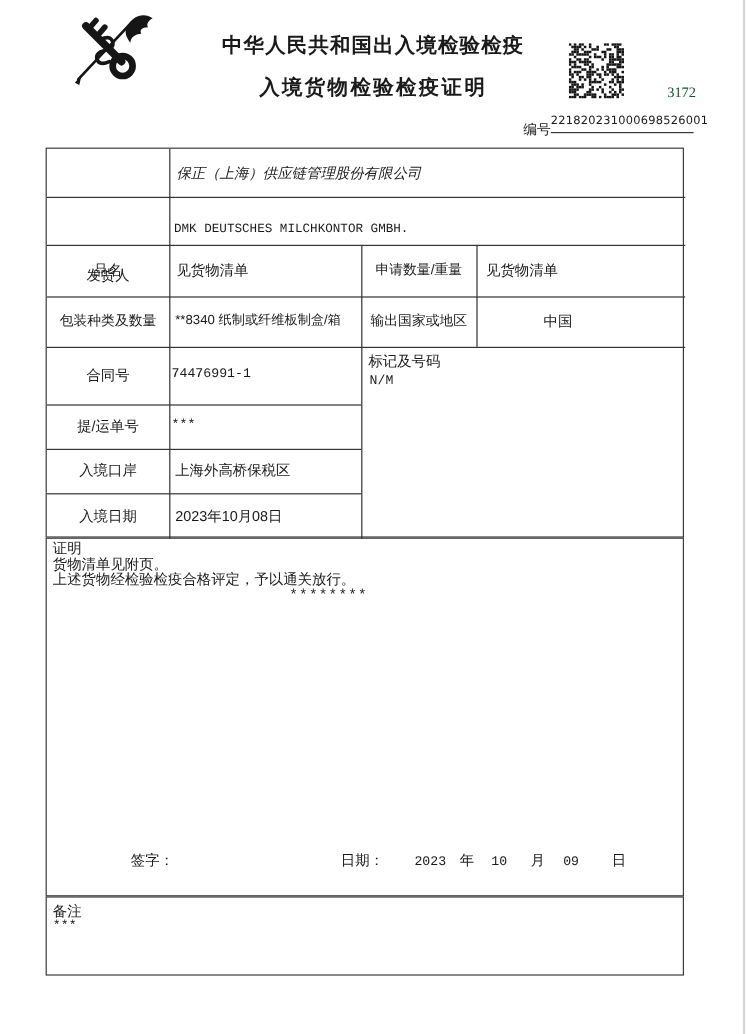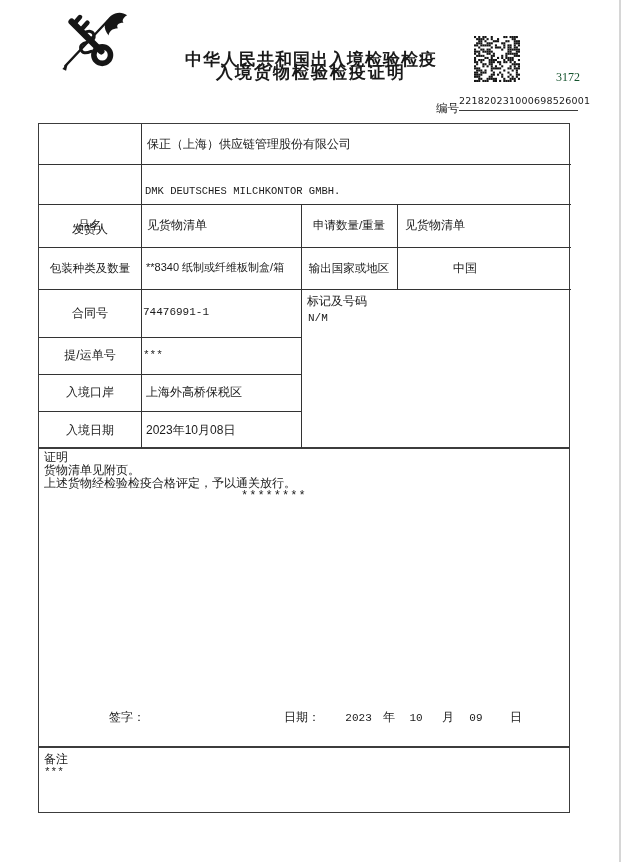--- a/index.html
+++ b/index.html
@@ -3,21 +3,21 @@
 <meta charset="utf-8">
 <style>
   * { margin:0; padding:0; box-sizing:border-box; }
   html,body { background:#fff; }
   body { font-family:"Liberation Sans", sans-serif; color:#1a1a1a; }
   .page { position:relative; width:622px; height:862px; background:#fff; overflow:hidden; }
 
   
   .logo { position:absolute; left:55px; top:9px; width:74px; height:68px; }
   .org-title { position:absolute; left:0; top:26px; width:622px; text-align:center;
-               font-size:17px; font-weight:700; letter-spacing:1px;margin-top:22px; }
+               font-size:17px; font-weight:700; letter-spacing:1px; }
   .doc-title { position:absolute; left:0; top:61px; width:622px; text-align:center;
                font-size:17px; font-weight:700; letter-spacing:2px; }
   .qr { position:absolute; left:474px; top:36px; width:46px; height:46px; }
   .page-code { position:absolute; left:556px; top:70px; font-family:"Liberation Serif", serif;
                font-size:12px; color:#14532d; }
   .serial-label { position:absolute; left:436px; top:101px; font-size:11.5px; }
   .serial-number { position:absolute; left:459px; top:95px; font-size:9.5px;
                    font-family:"DejaVu Sans", sans-serif; letter-spacing:0.2px;
                    display:inline-block; width:119px; padding-bottom:4px;
                    border-bottom:1.2px solid #3a3a3a; }
@@ -327,21 +327,21 @@
     <div class="vline" style="left:262px; top:80px; height:245px;"></div>
     <div class="vline" style="left:358px; top:80px; height:85px;"></div>
     <div class="hline" style="left:0; top:40px;  width:532px;"></div>
     <div class="hline" style="left:0; top:80px;  width:532px;"></div>
     <div class="hline" style="left:0; top:123px; width:532px;"></div>
     <div class="hline" style="left:0; top:165px; width:532px;"></div>
     <div class="hline" style="left:0; top:213px; width:262px;"></div>
     <div class="hline" style="left:0; top:250px; width:262px;"></div>
     <div class="hline" style="left:0; top:287px; width:262px;"></div>
 
-    <div class="cell" style="left:108px; top:0; width:420px; height:40px;">保正（上海）供应链管理股份有限公司</div>
+    <div class="cell" style="left:108px; top:0; width:420px; height:40px;font-style:italic;">保正（上海）供应链管理股份有限公司</div>
 
     <div class="cell center" style="left:0; top:40px; width:102px; height:40px;margin-top:45px;">发货人</div>
     <div class="cell center" style="left:0; top:80px; width:102px; height:43px;">品名</div>
 
     <div class="cell mono" style="left:106px; top:48px; width:420px; height:40px; font-size:10.5px;">DMK DEUTSCHES MILCHKONTOR GMBH.</div>
     <div class="cell" style="left:108px; top:80px; width:152px; height:43px;">见货物清单</div>
     <div class="cell center" style="left:262px; top:80px; width:96px; height:43px; font-size:11.5px;">申请数量/重量</div>
     <div class="cell" style="left:366px; top:80px; width:164px; height:43px;">见货物清单</div>
 
     <div class="cell center" style="left:0; top:123px; width:102px; height:42px; font-size:11.5px;">包装种类及数量</div>

